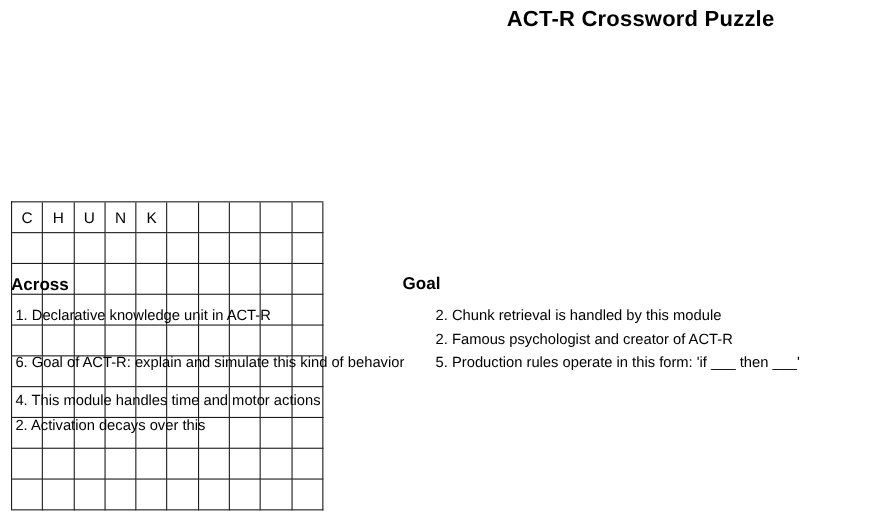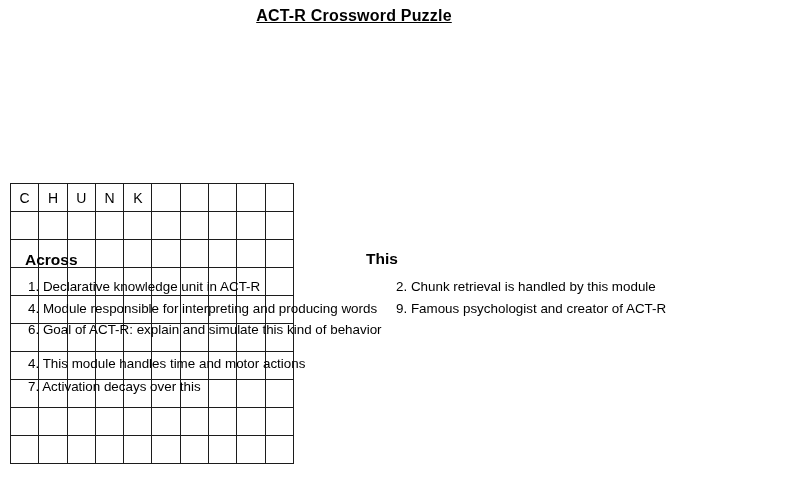--- a/index.html
+++ b/index.html
@@ -10,25 +10,24 @@
     background: var(--bg, #ffffff);
     color: var(--ink, #000000);
     font-family: "Liberation Sans", sans-serif;
     overflow: hidden;
   }
   .title {
     position: absolute;
     top: 7px;
     left: 4px;
     width: 700px;
-    text-align: center;
-    font-size: 16px;
+    text-align: right;
+    font-size: 20px;
     font-weight: bold;
     letter-spacing: 0.2px;
-    text-decoration: underline;
   }
   .grid {
     position: absolute;
     left: 10px;
     top: 183px;
     width: 283px;
     height: 280px;
     display: grid;
     grid-template-columns: repeat(10, 1fr);
     grid-template-rows: repeat(10, 1fr);
@@ -42,30 +41,30 @@
     align-items: center;
     justify-content: center;
     font-size: 14px;
   }
   .section-heading {
     position: absolute;
     font-size: 15.5px;
     font-weight: bold;
     line-height: 15px;
   }
-  .heading-across { left: 10px; top: 252px; margin-left: 15px; }
+  .heading-across { left: 10px; top: 252px; }
   .heading-down  { left: 366px; top: 251px; }
   .clue {
     position: absolute;
     height: 18px;
     line-height: 18px;
     font-size: 13.4px;
     white-space: pre;
   }
-  .across-clue { left: 28px; }
+  .across-clue { left: 14px; }
   .down-clue  { left: 396px; }
   .row1 { top: 278px; }
   .row2 { top: 300px; }
   .row3 { top: 321px; text-align: right; }
   .row4 { top: 339px; }
   .row5 { top: 355px; }
   .row6 { top: 378px; }
 </style>
 </head>
 <body>
@@ -171,24 +170,24 @@
       <div class="cell"></div>
       <div class="cell"></div>
       <div class="cell"></div>
       <div class="cell"></div>
       <div class="cell"></div>
       <div class="cell"></div>
       <div class="cell"></div>
     </div>
 
   <div class="section-heading heading-across">Across</div>
-  <div class="section-heading heading-down">This</div>
+  <div class="section-heading heading-down">Goal</div>
 
   <div class="clue across-clue row1">1. Declarative knowledge unit in ACT-R</div>
-  <div class="clue across-clue row2">4. Module responsible for interpreting and producing words</div>
   <div class="clue across-clue row3">6. Goal of ACT-R: explain and simulate this kind of behavior</div>
   <div class="clue across-clue row5">4. This module handles time and motor actions</div>
-  <div class="clue across-clue row6">7. Activation decays over this</div>
+  <div class="clue across-clue row6">2. Activation decays over this</div>
 
   <div class="clue down-clue row1">2. Chunk retrieval is handled by this module</div>
-  <div class="clue down-clue row2">9. Famous psychologist and creator of ACT-R</div>
+  <div class="clue down-clue row2">2. Famous psychologist and creator of ACT-R</div>
+  <div class="clue down-clue row3">5. Production rules operate in this form: 'if ___ then ___'</div>
 
 </div>
 
 </body></html>

